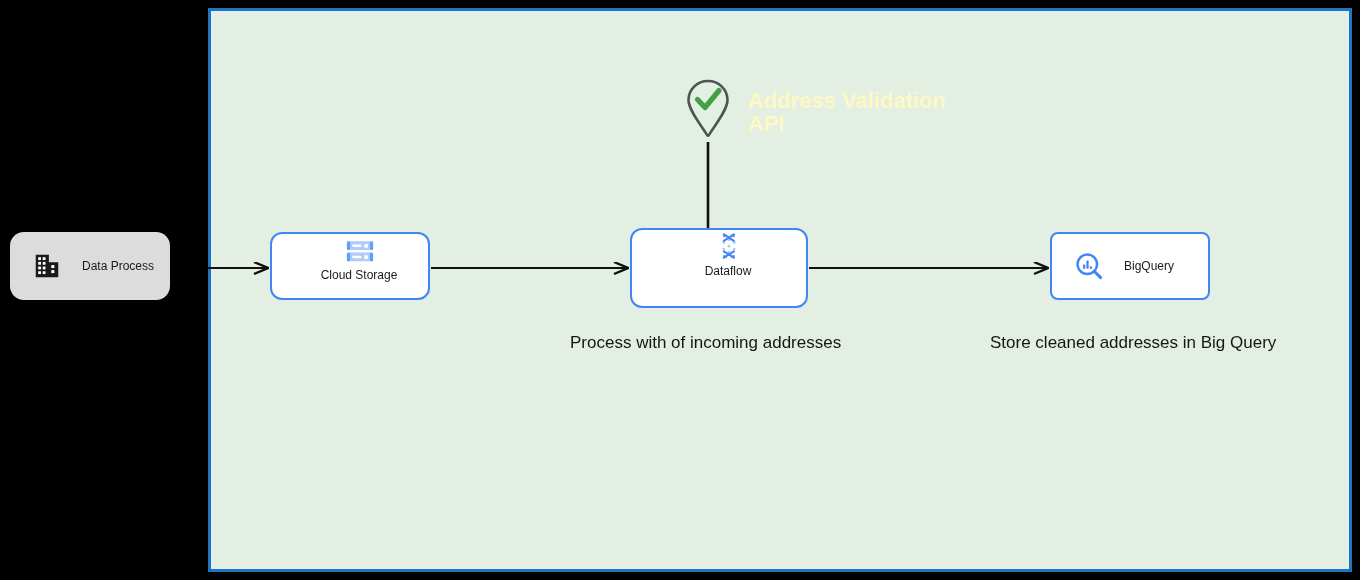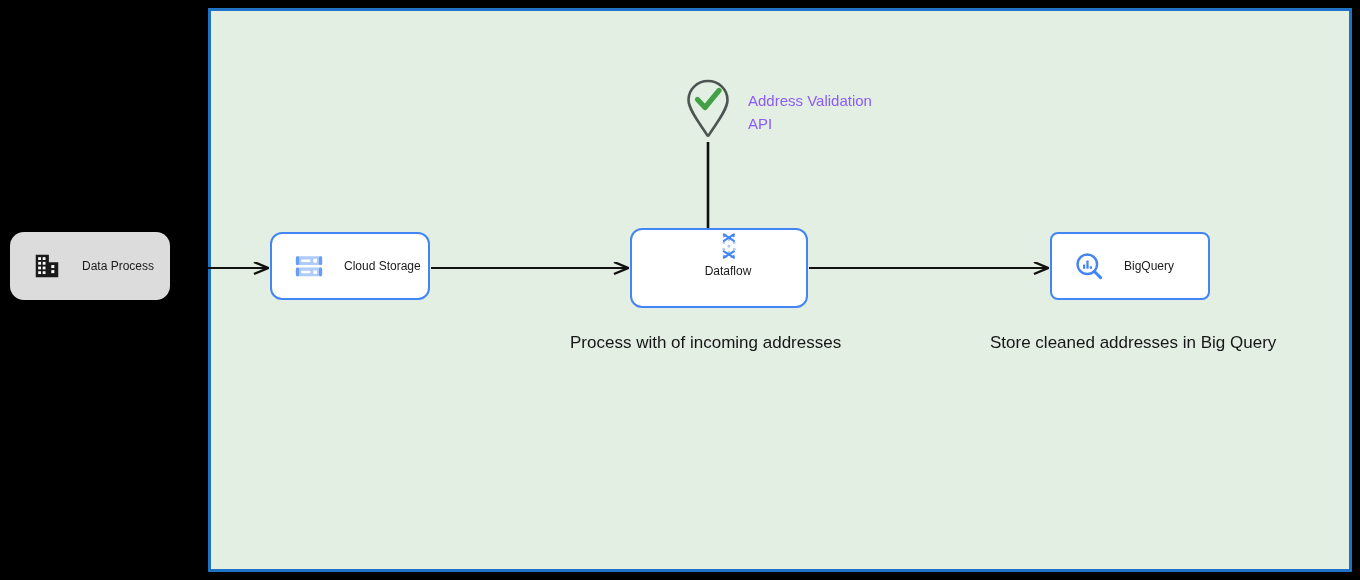--- a/index.html
+++ b/index.html
@@ -64,21 +64,21 @@
   .node-label {
     margin-left: 18px;
     font-size: 12px;
     color: #1a1a1a;
     line-height: 1.2;
     white-space: nowrap;
   }
 
   
   #node-datacenter   { left: 10px;   top: 232px; width: 160px; height: 68px; }
-  #node-cloudstorage { left: 270px;  top: 232px; width: 160px; height: 68px; }
+  #node-cloudstorage { left: 270px;  top: 232px; width: 160px; height: 68px; flex-direction: column; }
   #node-dataflow     { left: 630px;  top: 228px; width: 178px; height: 80px; flex-direction: column; }
   #node-bigquery     { left: 1050px; top: 232px; width: 160px; height: 68px; border-radius: 8px; }
 
   
   .caption {
     position: absolute;
     font-size: 17px;
     color: #161616;
     line-height: 24px;
     white-space: pre-line;
@@ -93,24 +93,25 @@
     left: 684px;
     top: 78px;
     width: 48px;
     height: 60px;
   }
   #ext-pin-label {
     position: absolute;
     left: 748px;
     top: 89px;
     width: 210px;
-    font-size: 15px;
+    font-size: 22px;
     line-height: 23px;
-    color: #8b5cf6;
+    color: #fef9c3;
     white-space: pre-line;
+    font-weight: bold;
   }
 
   
   #edges {
     position: absolute;
     left: 0; top: 0;
     width: 1360px;
     height: 580px;
     pointer-events: none;
   }

